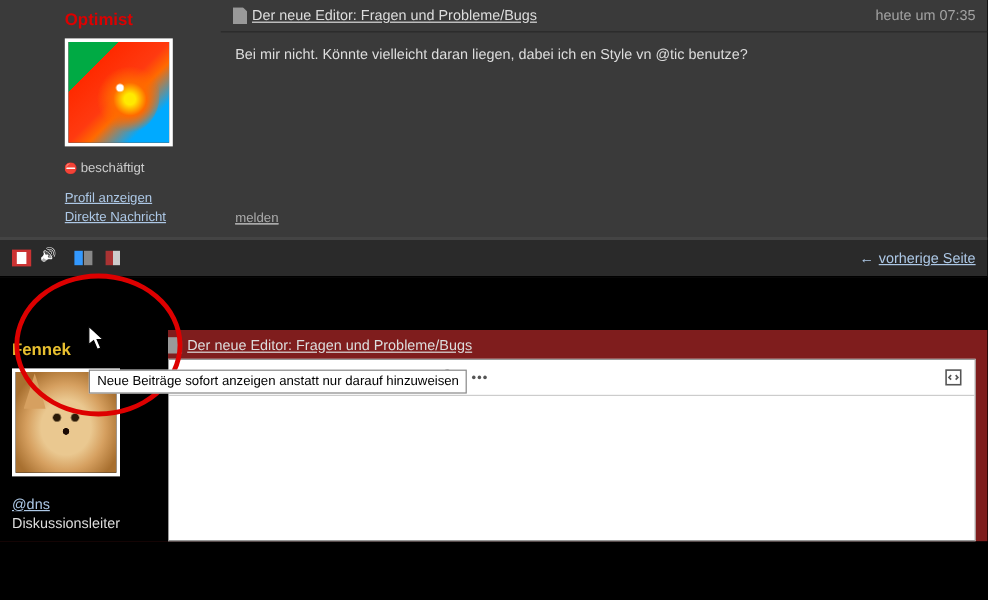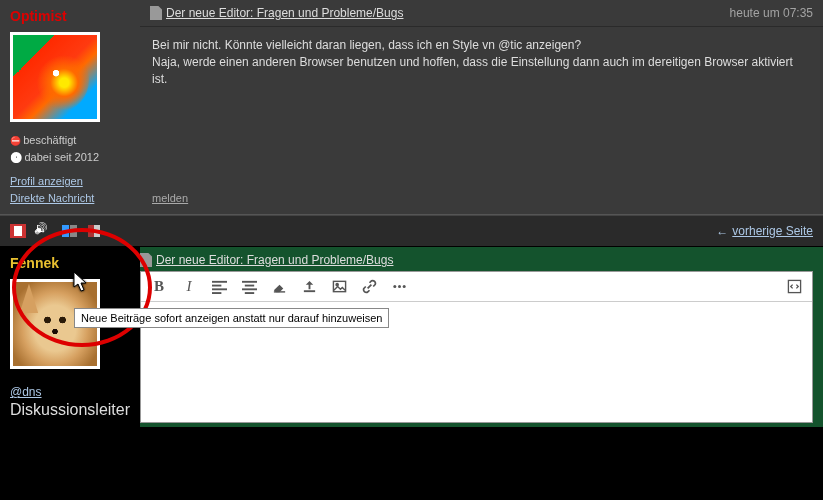--- a/index.html
+++ b/index.html
@@ -10,20 +10,21 @@
     color: #ccc;
     width: 823px;
     height: 500px;
     overflow: hidden;
     position: relative;
   }
   .post {
     display: flex;
     background: #3a3a3a;
     border-bottom: 1px solid #555;
+    padding-left: 44px;
   }
   .post-sidebar {
     width: 140px;
     padding: 8px 10px;
     flex-shrink: 0;
   }
   .username {
     font-weight: bold;
     font-size: 14px;
     margin-bottom: 8px;
@@ -72,21 +73,21 @@
   .profile-links a {
     color: #adc8e6;
     text-decoration: underline;
     font-size: 11px;
     display: block;
     line-height: 1.5;
   }
   .user-tag {
     color:#adc8e6; text-decoration:underline; font-size:12px;
   }
-  .user-role { font-size:16px; color:#ddd; margin-top:2px;}
+  .user-role { font-size:12px; color:#ddd; margin-top:2px;}
   .post-main {
     flex: 1;
     display: flex;
     flex-direction: column;
   }
   .post-header {
     display:flex; justify-content:space-between; align-items:center;
     padding: 6px 10px;
     border-bottom:1px solid #2a2a2a;
   }
@@ -127,21 +128,22 @@
   .tb-icon.i1::after{content:"";position:absolute;left:4px;top:2px;width:8px;height:10px;background:#fff;}
   .tb-icon.i2{color:#ccc;}
   .tb-icon.i2::before{content:"🔊";font-size:11px;position:absolute;left:-2px;top:-2px;filter:grayscale(1) brightness(1.6);}
   .tb-icon.i3::before{content:"";position:absolute;left:0;top:1px;width:7px;height:12px;background:#39f;}
   .tb-icon.i3::after{content:"";position:absolute;left:8px;top:1px;width:7px;height:12px;background:#888;}
   .tb-icon.i4::before{content:"";position:absolute;left:0;top:1px;width:12px;height:12px;background:linear-gradient(90deg,#a33 50%,#ccc 50%);}
   .tb-right a { color:#adc8e6; text-decoration:underline; font-size:12px;}
   .tb-right .arrow { color:#adc8e6; margin-right:4px;}
   .reply {
     display:flex;
-    background:#14532d;
+    background:#7f1d1d;
+    margin-top:44px;
   }
   .reply .post-sidebar { background:#000; }
   .reply-main { flex:1; padding-right:10px;}
   .reply-header {
     display:flex; align-items:center; gap:4px; padding:6px 0 4px;
   }
   .reply-header a { color:#ddd; text-decoration:underline; font-size:12px;}
   .editor {
     background:#fff;
     border:1px solid #999;
@@ -189,38 +191,36 @@
 <body>
 
 <div class="post">
   <div class="post-sidebar">
     <div class="username red">Optimist</div>
     <div class="avatar-frame">
       <div class="avatar1"></div>
     </div>
     <div class="user-meta">
       <div><span class="status-emoji">⛔</span><span>beschäftigt</span></div>
-      <div><span class="clock-emoji">🕐</span><span>dabei seit 2012</span></div>
     </div>
     <div class="profile-links">
       <a href="#">Profil anzeigen</a>
       <a href="#">Direkte Nachricht</a>
     </div>
   </div>
   <div class="post-main">
     <div class="post-header">
       <div class="thread-title">
         <span class="doc-icon"></span>
         <a href="#">Der neue Editor: Fragen und Probleme/Bugs</a>
       </div>
       <div class="timestamp">heute um 07:35</div>
     </div>
     <div class="post-body">
-      <div>Bei mir nicht. Könnte vielleicht daran liegen, dass ich en Style vn @tic anzeigen?</div>
-      <div>Naja, werde einen anderen Browser benutzen und hoffen, dass die Einstellung dann auch im dereitigen Browser aktiviert ist.</div>
+      <div>Bei mir nicht. Könnte vielleicht daran liegen, dabei ich en Style vn @tic benutze?</div>
     </div>
     <div class="post-footer">
       <a href="#">melden</a>
     </div>
   </div>
 </div>
 
 <div class="thread-toolbar">
   <div class="tb-left">
     <span class="tb-icon i1"></span>

